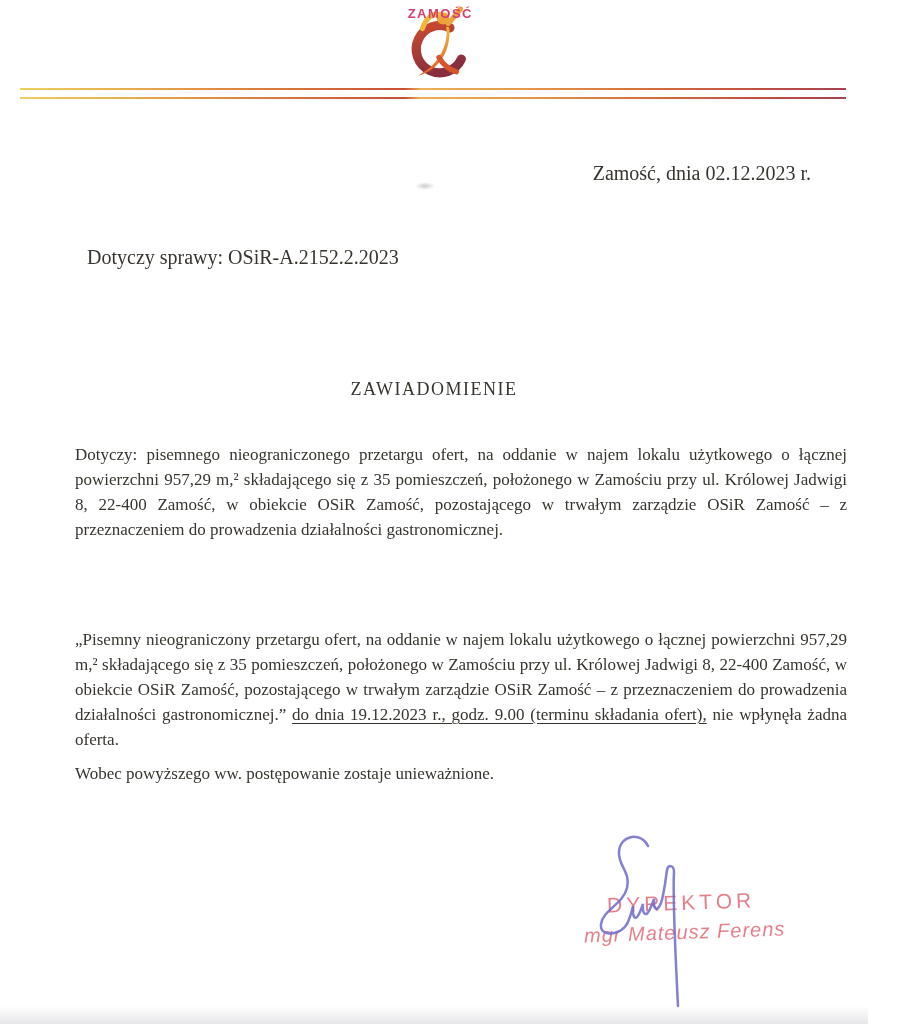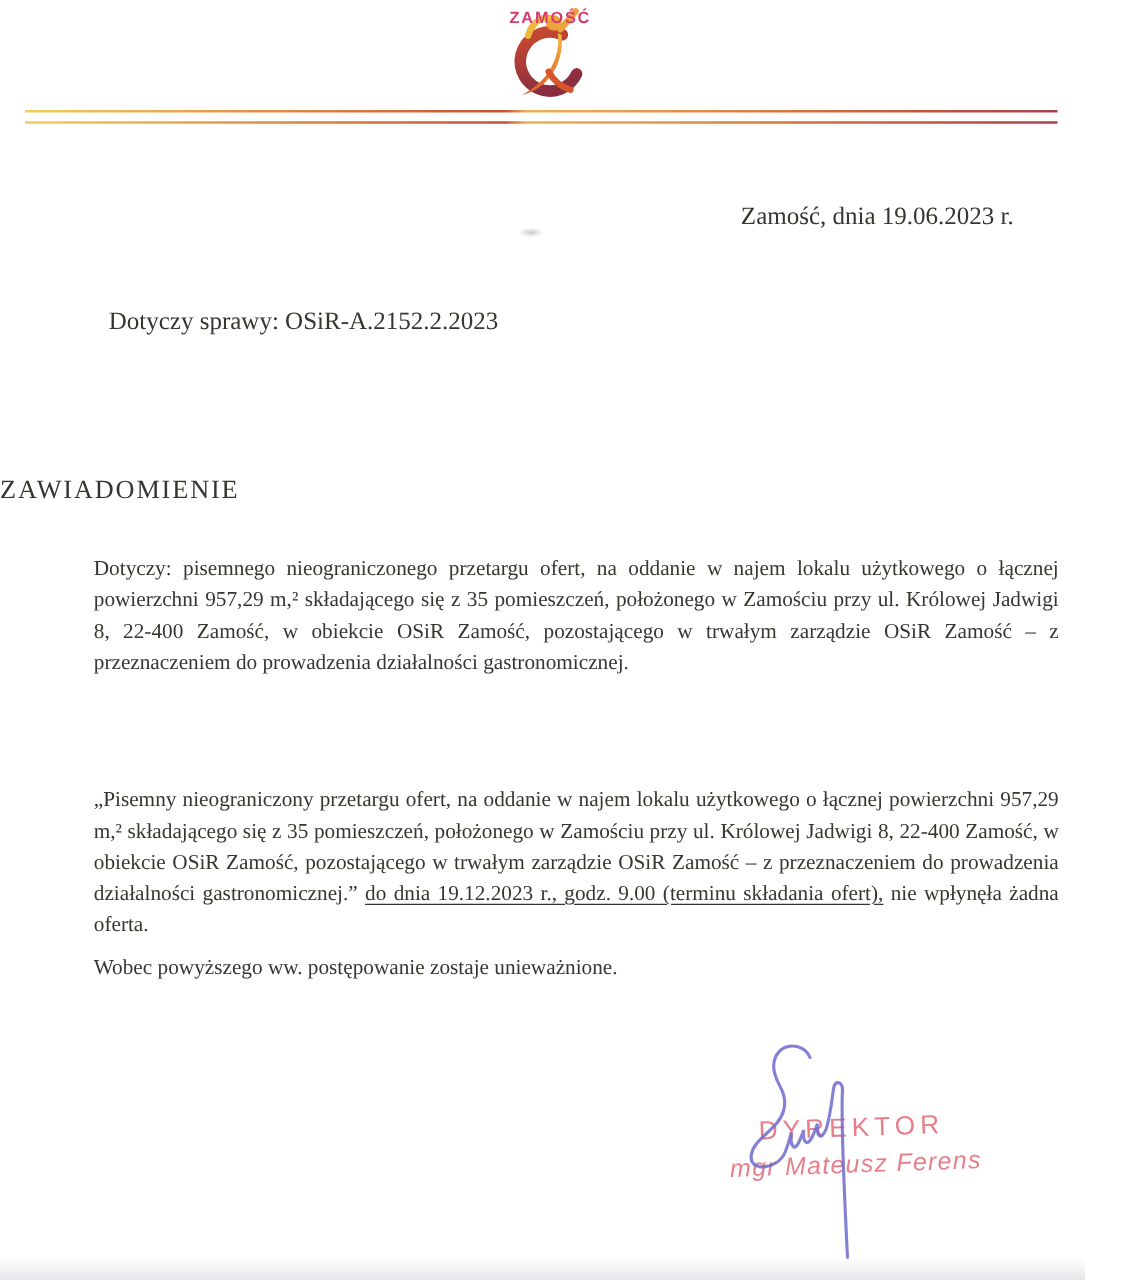--- a/index.html
+++ b/index.html
@@ -30,21 +30,21 @@
       #c94f35 46.5%,#eab055 48.5%,#e39b4c 60%,#d4713c 75%,#c25340 88%,#a64252 100%);
   }
   .rule-1 { top:88px; } .rule-2 { top:97px; }
   .smudge { position:absolute; left:415px; top:182px; width:20px; height:8px;
     background:radial-gradient(ellipse at center, rgba(110,110,110,.35), transparent 70%); }
 
   
   .date { position:absolute; top:162px; right:57px; font-size:20px; }
   .reference { position:absolute; top:246px; left:87px; font-size:20px; }
   .title { position:absolute; top:379px; left:0; width:100%; margin:0;
-           text-align:left; font-size:21px; font-weight:normal; letter-spacing:1.5px; }
+           text-align:center; font-size:18px; font-weight:normal; letter-spacing:1.5px; }
   .par { position:absolute; left:75px; width:772px; margin:0;
          font-size:17px; line-height:25px; text-align:justify; }
   .par-1 { top:442px; }
   .par-2-intro { top:602px; text-align:left; }
   .par-2-main { top:627px; }
   .closing { top:761px; text-align:left; }
   .underlined { text-decoration:underline; text-underline-offset:3px; }
 
   
   .stamp-title { position:absolute; left:607px; top:891px;
@@ -83,21 +83,21 @@
       <path d="M33,50 C37,57 43,62 50,64" stroke="#d8542c" stroke-width="5" stroke-linecap="round" fill="none"></path>
     </svg>
     <div class="brand">
       <span class="brand-city">ZAMOŚĆ</span>
     </div>
   </header>
   <div class="rule rule-1"></div>
   <div class="rule rule-2"></div>
   <div class="smudge"></div>
 
-  <div class="date">Zamość, dnia 19.06.2023 r.</div>
+  <div class="date">Zamość, dnia 02.12.2023 r.</div>
   <div class="reference">Dotyczy sprawy: OSiR-A.2152.2.2023</div>
   <h1 class="title">ZAWIADOMIENIE</h1>
 
   <p class="par par-1">Dotyczy: pisemnego nieograniczonego przetargu ofert, na oddanie w najem lokalu użytkowego o łącznej powierzchni 957,29 m,² składającego się z 35 pomieszczeń, położonego w Zamościu przy ul. Królowej Jadwigi 8, 22-400 Zamość, w obiekcie OSiR Zamość, pozostającego w trwałym zarządzie OSiR Zamość – z przeznaczeniem do prowadzenia działalności gastronomicznej.</p>
 
   <p class="par par-2-main"><span>„Pisemny nieograniczony przetargu ofert, na oddanie w najem lokalu użytkowego o łącznej powierzchni 957,29 m,² składającego się z 35 pomieszczeń, położonego w Zamościu przy ul. Królowej Jadwigi 8, 22-400 Zamość, w obiekcie OSiR Zamość, pozostającego w trwałym zarządzie OSiR Zamość – z przeznaczeniem do prowadzenia działalności gastronomicznej.” </span><span class="underlined">do dnia 19.12.2023 r., godz. 9.00 (terminu składania ofert),</span><span> nie wpłynęła żadna oferta.</span></p>
 
   <p class="par closing">Wobec powyższego ww. postępowanie zostaje unieważnione.</p>
 
   <div class="stamp-title">DYREKTOR</div>

